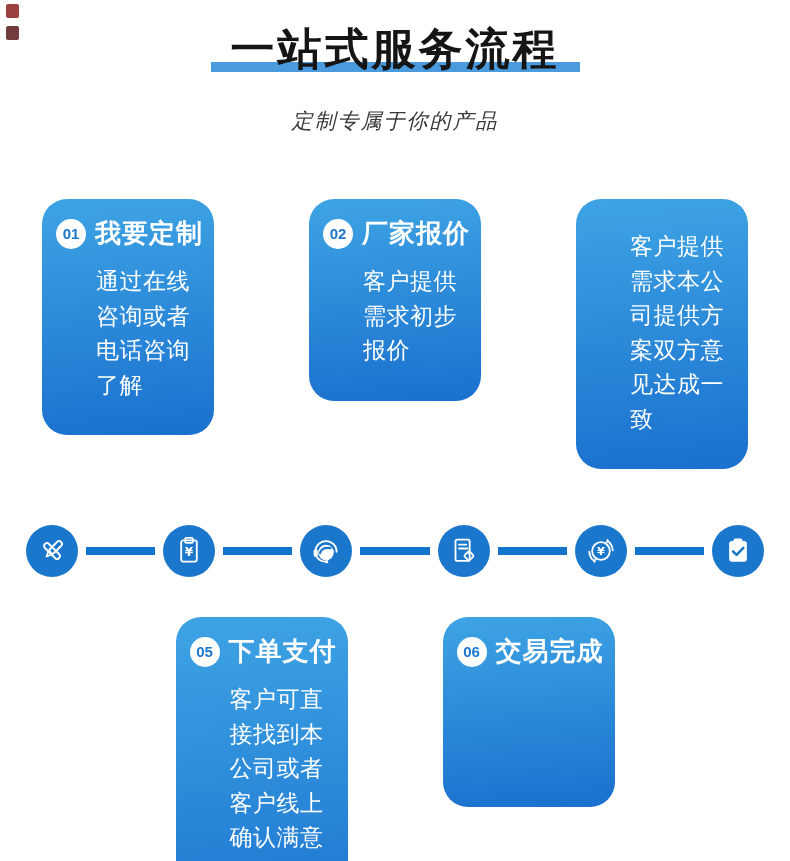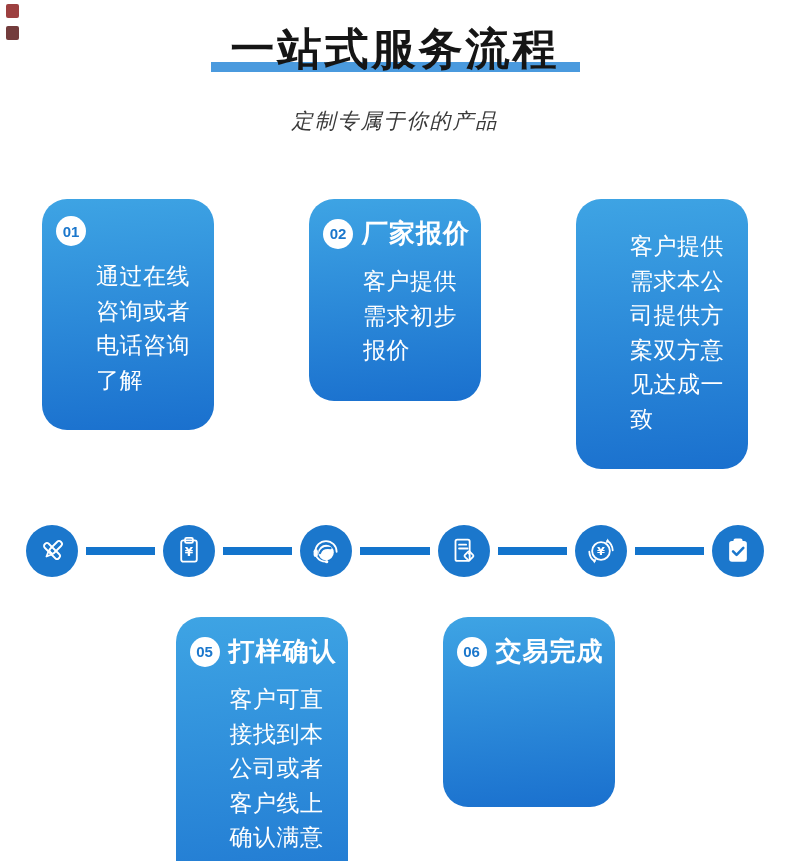--- a/index.html
+++ b/index.html
@@ -91,20 +91,21 @@
       <div class="title-bar"></div>
       <div class="title">一站式服务流程</div>
     </div>
     <div class="subtitle">定制专属于你的产品</div>
   </div>
 
   <div class="cards-row row-1">
     <div class="card">
       <div class="card-head">
         <div class="step-num">01</div>
+        <div class="card-title">我要定制</div>
       </div>
       <div class="card-desc">通过在线咨询或者电话咨询了解</div>
     </div>
     <div class="card">
       <div class="card-head">
         <div class="step-num">02</div>
         <div class="card-title">厂家报价</div>
       </div>
       <div class="card-desc">客户提供需求初步报价</div>
     </div>
@@ -179,21 +180,21 @@
         <rect class="fw" x="11.5" y="10" width="25" height="29" rx="4"></rect>
         <polyline points="17,24.5 22,29.5 31.5,19.5" stroke="#1b77cc" stroke-width="3.6" fill="none" stroke-linecap="round" stroke-linejoin="round"></polyline>
       </svg>
     </div>
   </div>
 
   <div class="cards-row row-2">
     <div class="card">
       <div class="card-head">
         <div class="step-num">05</div>
-        <div class="card-title">打样确认</div>
+        <div class="card-title">下单支付</div>
       </div>
       <div class="card-desc">客户可直接找到本公司或者客户线上确认满意后签订订单合同</div>
     </div>
     <div class="card">
       <div class="card-head">
         <div class="step-num">06</div>
         <div class="card-title">交易完成</div>
       </div>
     </div>
   </div>

